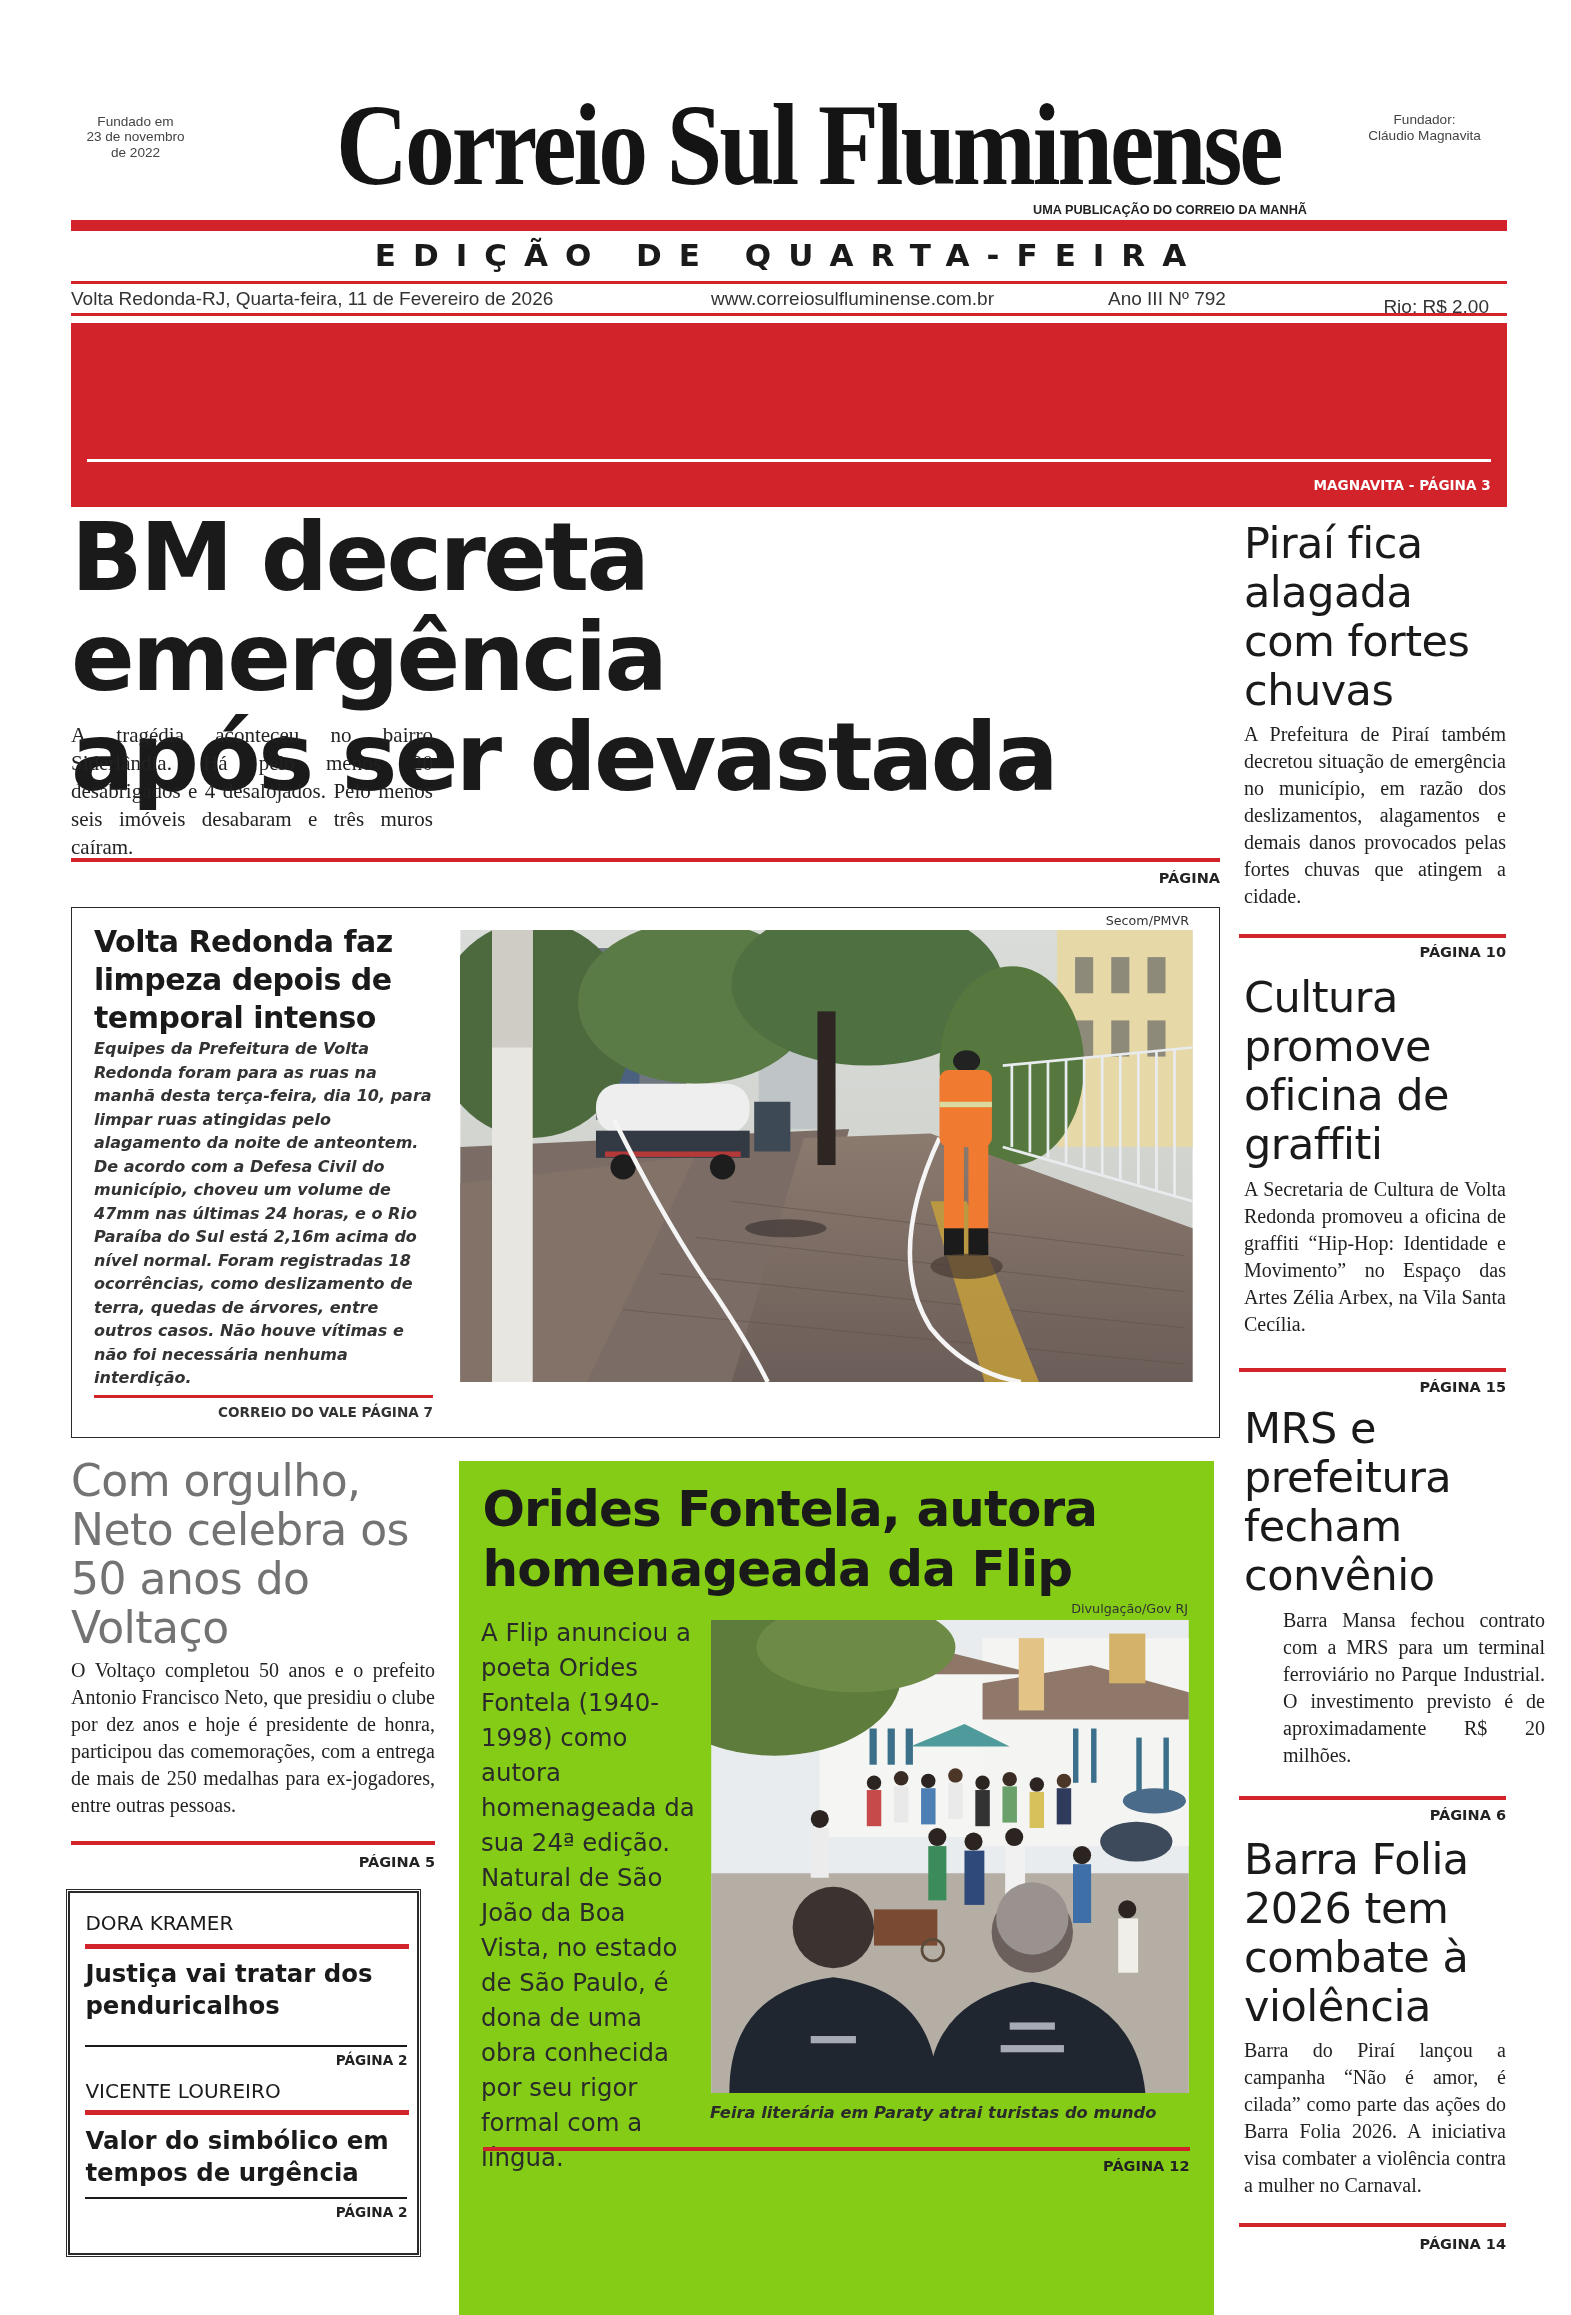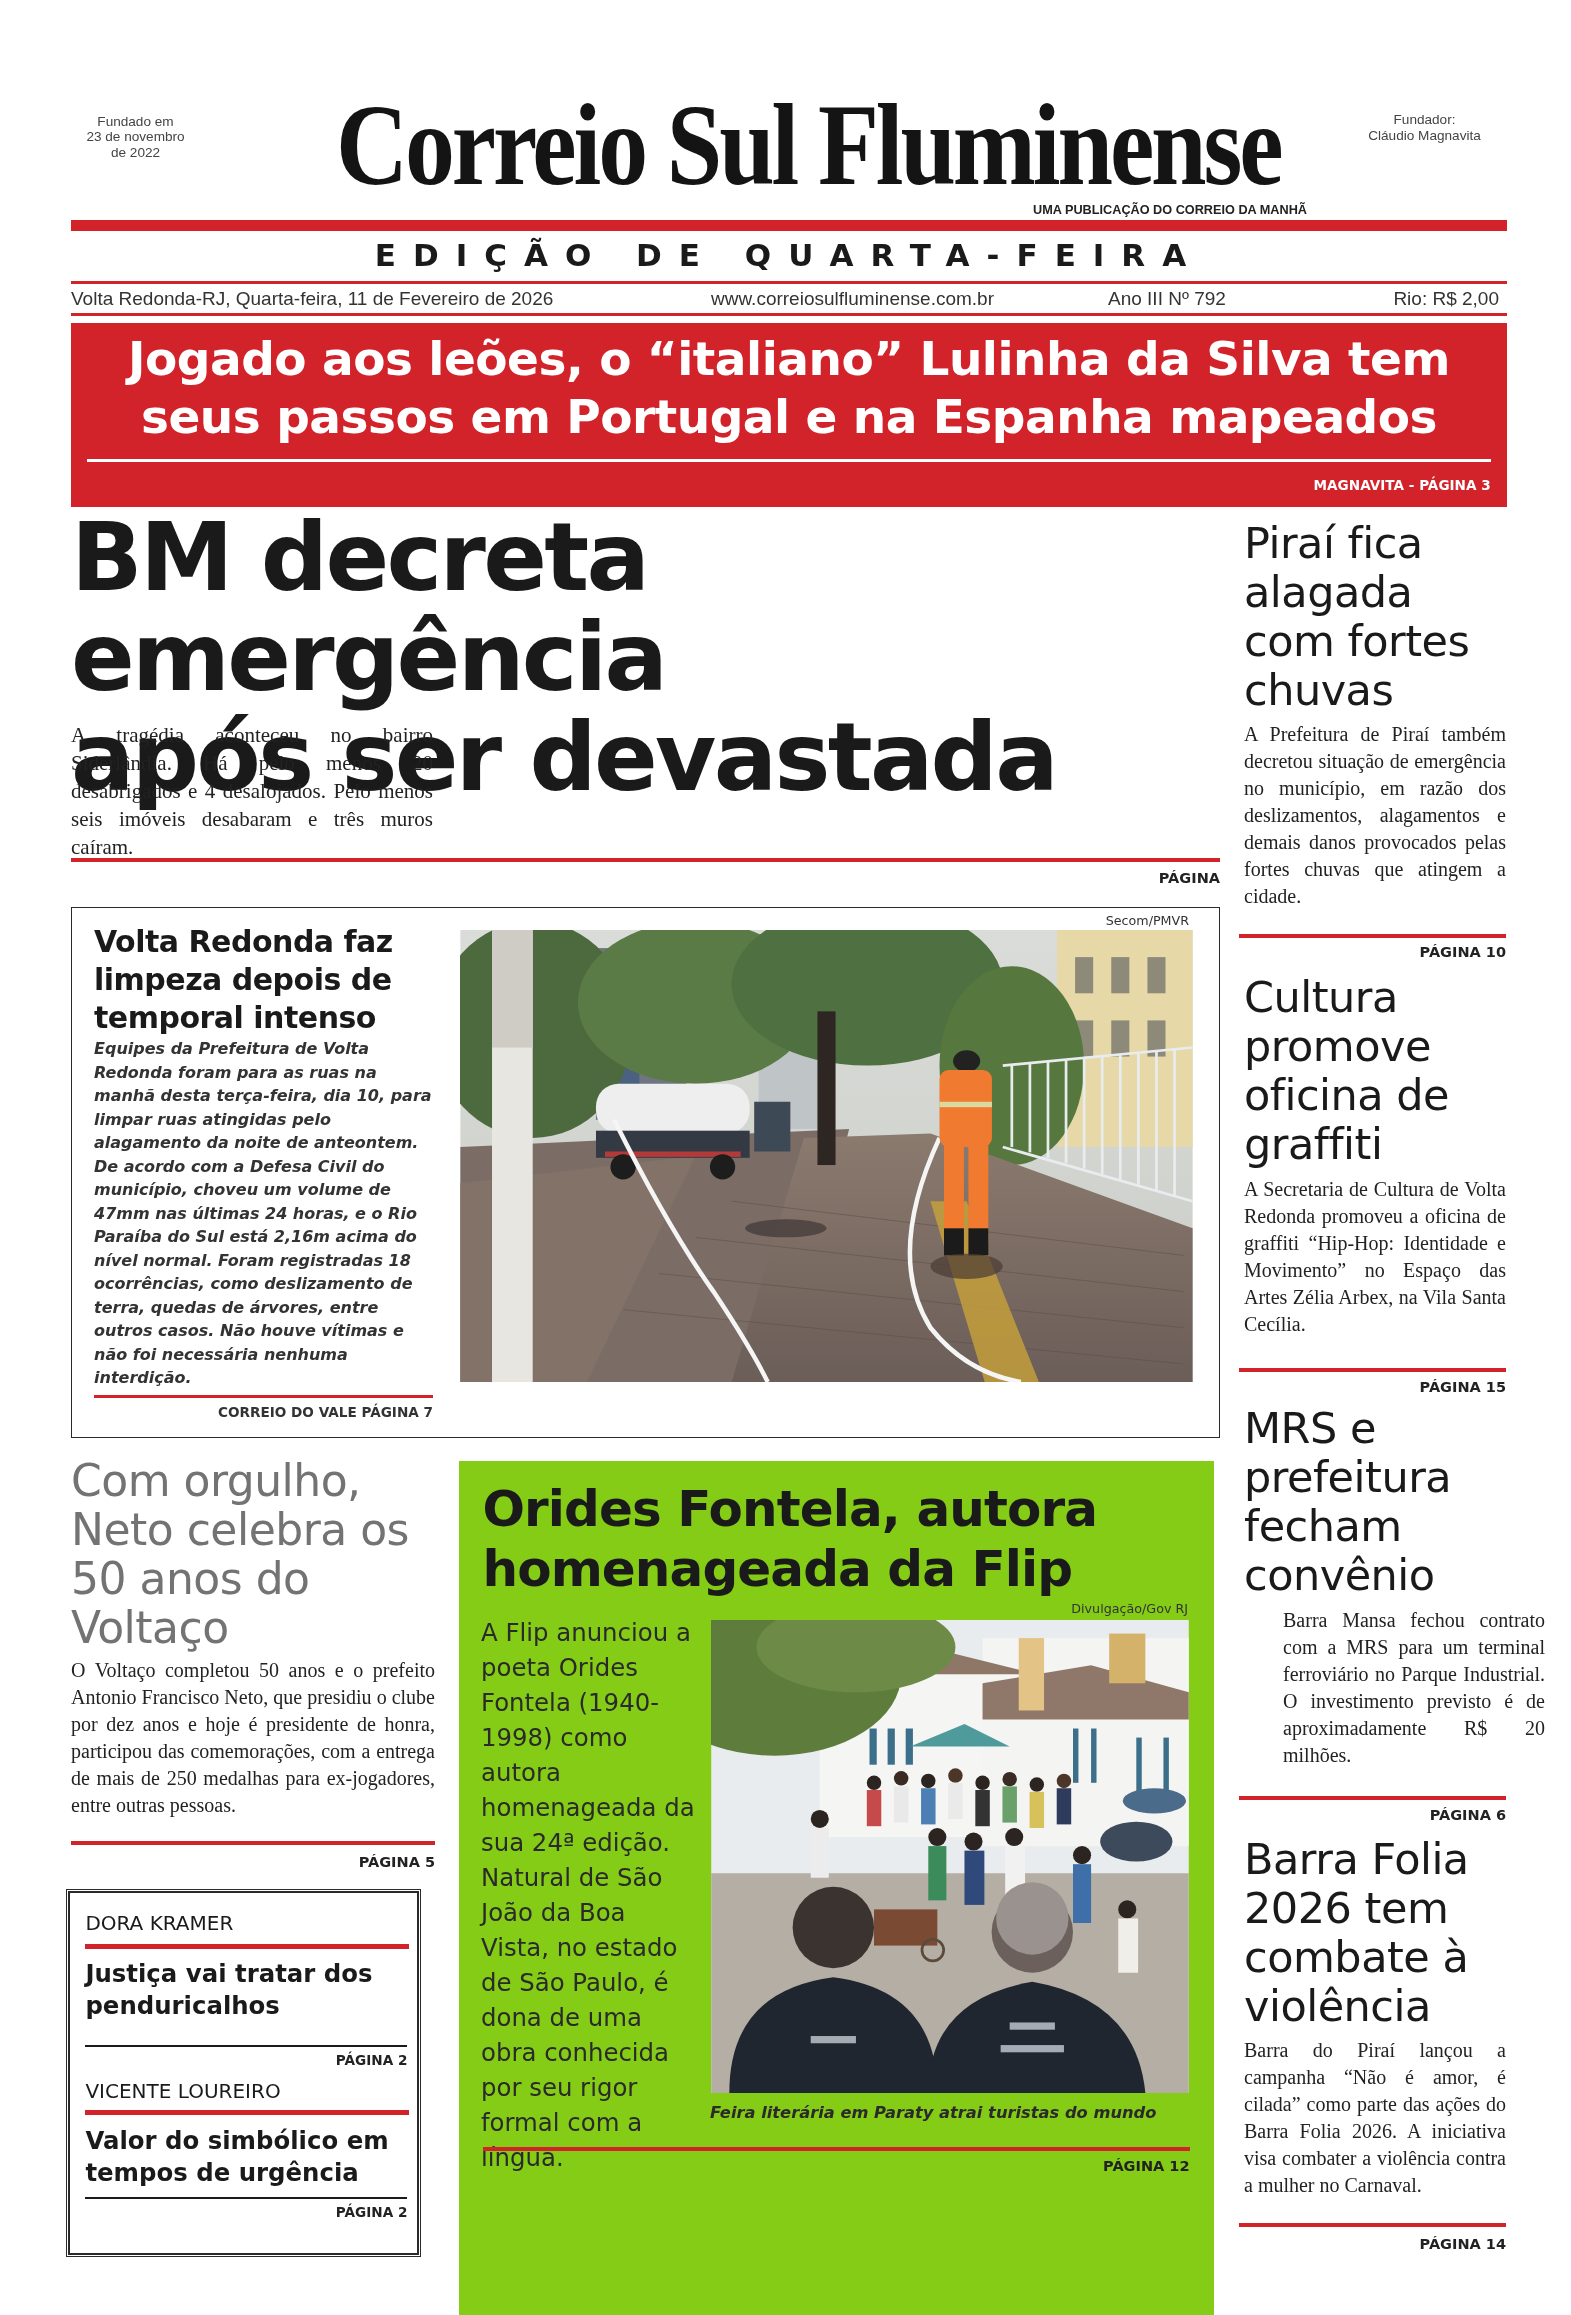--- a/index.html
+++ b/index.html
@@ -84,30 +84,26 @@
 <div class="abs bar-thick red" style="top:220px;"></div>
 
 <div class="abs edition">EDIÇÃO DE QUARTA-FEIRA</div>
 
 <div class="abs bar-thin red" style="top:281px;"></div>
 
 <div class="abs info-row">
   <span style="left:0;">Volta Redonda-RJ, Quarta-feira, 11 de Fevereiro de 2026</span>
   <span style="left:640px;">www.correiosulfluminense.com.br</span>
   <span style="left:1037px;">Ano III Nº 792</span>
-  <span style="right:8px;">Rio: R$ 2,00</span>
+  <span style="right:18px;margin-top:8px;">Rio: R$ 2,00</span>
 </div>
 
 <div class="abs bar-thin red" style="top:313px;"></div>
 
 <div class="abs banner">
-  <div class="banner-title">
-    <div>Jogado aos leões, o “italiano” Lulinha da Silva tem</div>
-    <div>seus passos em Portugal e na Espanha mapeados</div>
-  </div>
   <div class="banner-rule"></div>
   <div class="banner-credit">MAGNAVITA - PÁGINA 3</div>
 </div>
 
 <div class="abs main-head">
   <div>BM decreta emergência</div>
   <div>após ser devastada</div>
 </div>
 
 <div class="abs main-cols">

